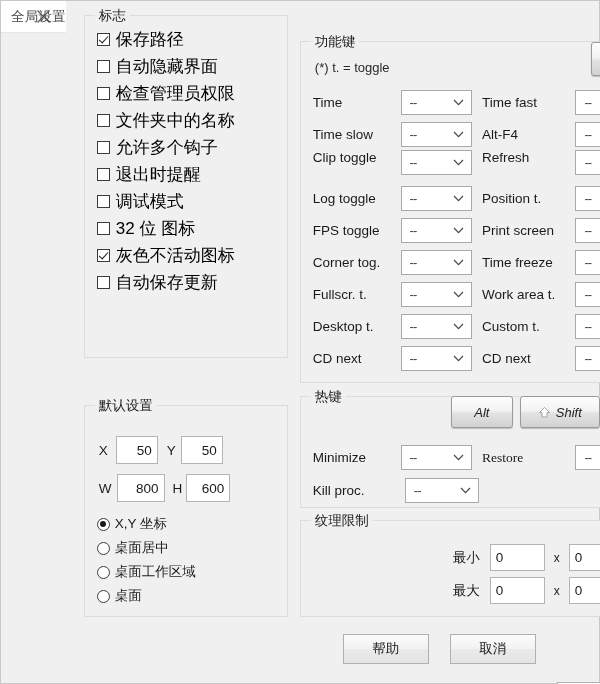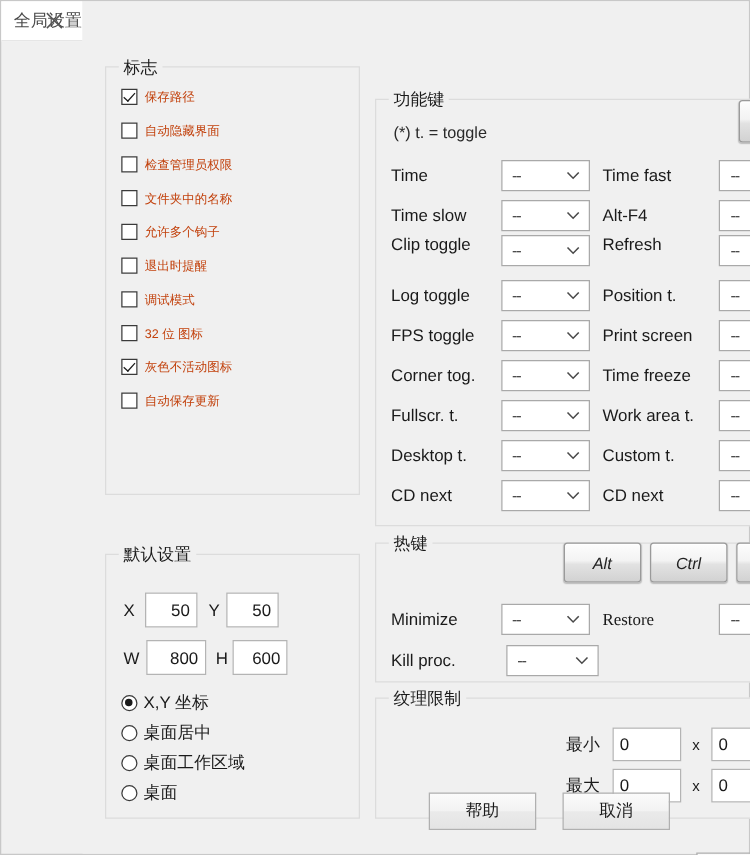--- a/index.html
+++ b/index.html
@@ -53,21 +53,20 @@
     background: #f0f0f0;
     padding: 0;
   }
 
   
   .group {
     position: absolute;
     border: 1px solid #dcdcdc;
     background: #f0f0f0;
     box-sizing: border-box;
-    margin-top: 38px;
   }
   .group-title {
     position: absolute;
     top: -9px; left: 10px;
     background: #f0f0f0;
     padding: 0 4px;
     font-size: 13.5px;
     color: #1a1a1a;
     white-space: nowrap;
   }
@@ -90,21 +89,21 @@
   }
   .chk.on::after {
     content: "";
     position: absolute;
     left: 3px; top: 0px;
     width: 4px; height: 8px;
     border: solid #1a1a1a;
     border-width: 0 1.6px 1.6px 0;
     transform: rotate(42deg);
   }
-  .chk-label { font-size: 10px; color: #c2410c; }
+  .chk-label { font-size: 17px; color: #000000; }
 
   
   .rad-row {
     display: flex;
     align-items: center;
     height: 24px;
     padding-left: 12px;
   }
   .rad {
     width: 13px; height: 13px;
@@ -449,23 +448,20 @@
           </div>
         </div>
     </div>
 
     <div class="group" style="left:234px; top:395px; width:348px; height:112px;">
       <span class="group-title">热键</span>
 
       <div class="abs" style="left:150px; top:-1px; display:flex; gap:7px;" id="hk-mods">
           <div class="keybtn" style="width:62px;height:32px;">
             <span>Alt</span>
-          </div>
-          <div class="keybtn" style="width:62px;height:32px;">
-            <span>Ctrl</span>
           </div>
           <div class="keybtn" style="width:80px;height:32px;">
             <svg class="arrow" width="13" height="13" viewBox="0 0 13 13">
               <polygon points="6.5,1.5 11.5,6.5 9,6.5 9,11 4,11 4,6.5 1.5,6.5" fill="#ffffff" stroke="#9b9b9b" stroke-width="0.9"></polygon>
             </svg>
             <span>Shift</span>
           </div>
         </div>
 
       <div class="abs" style="left:0; top:44px; width:100%;" id="hk-rows">

